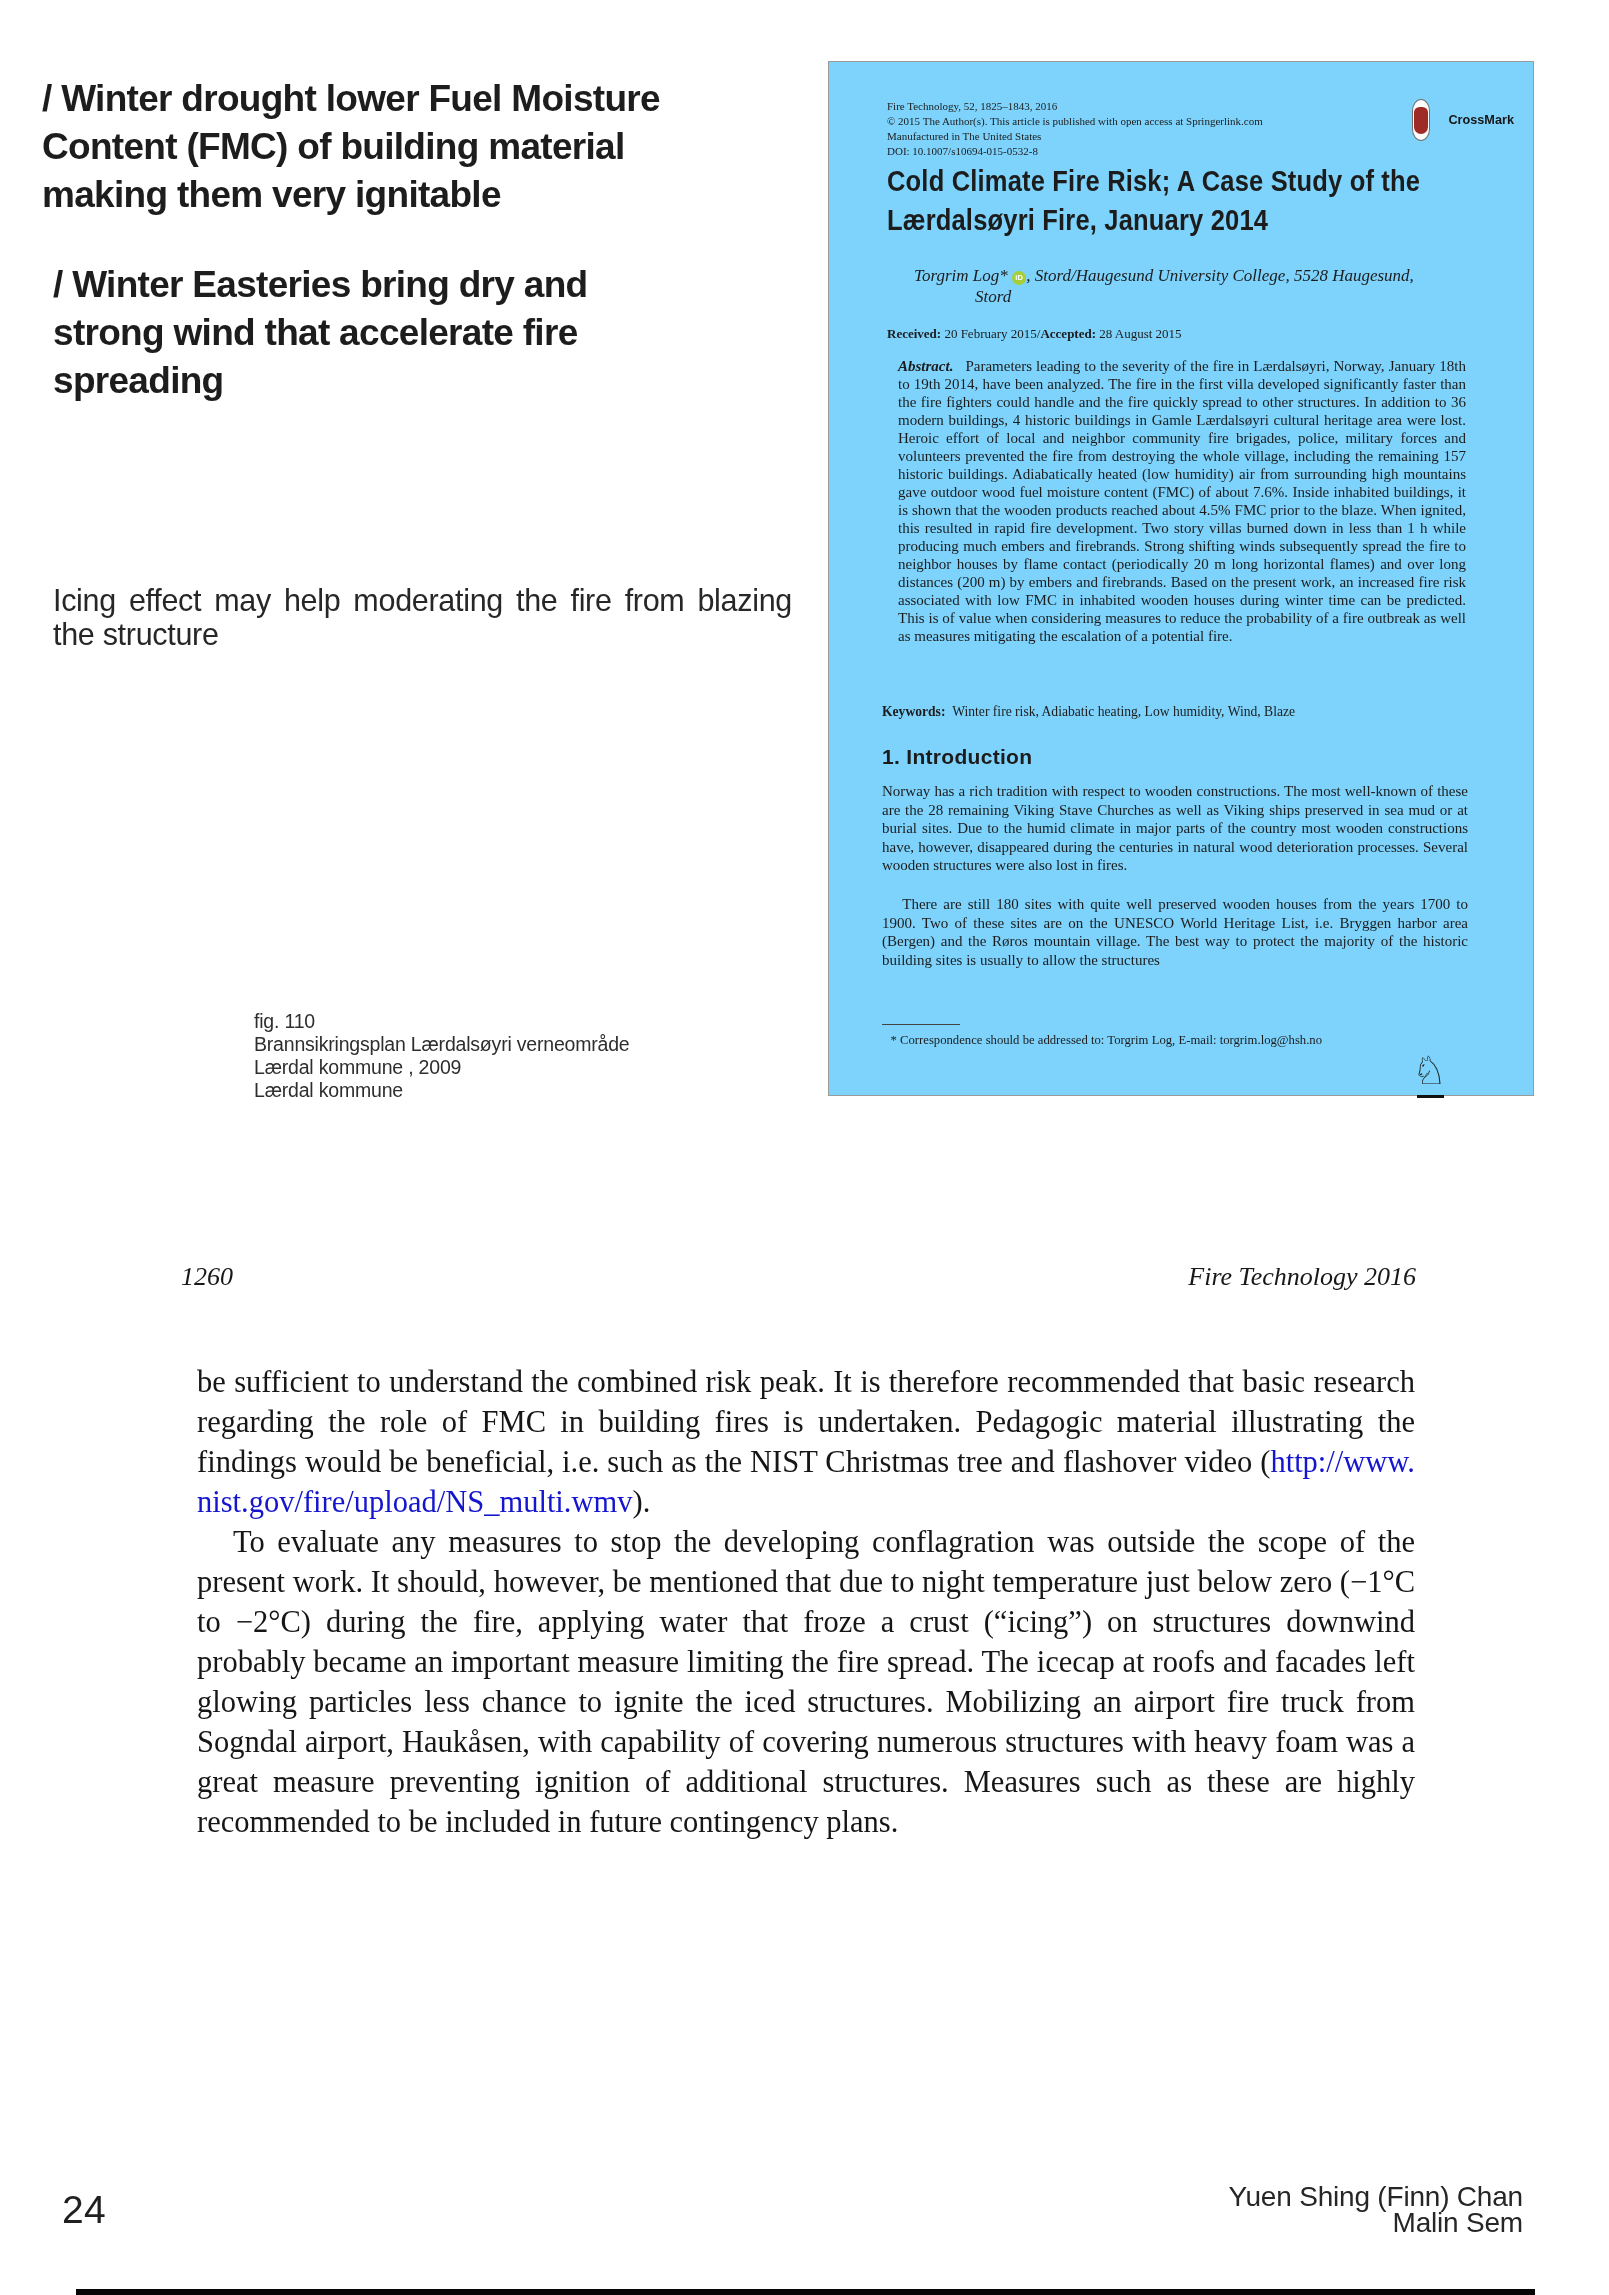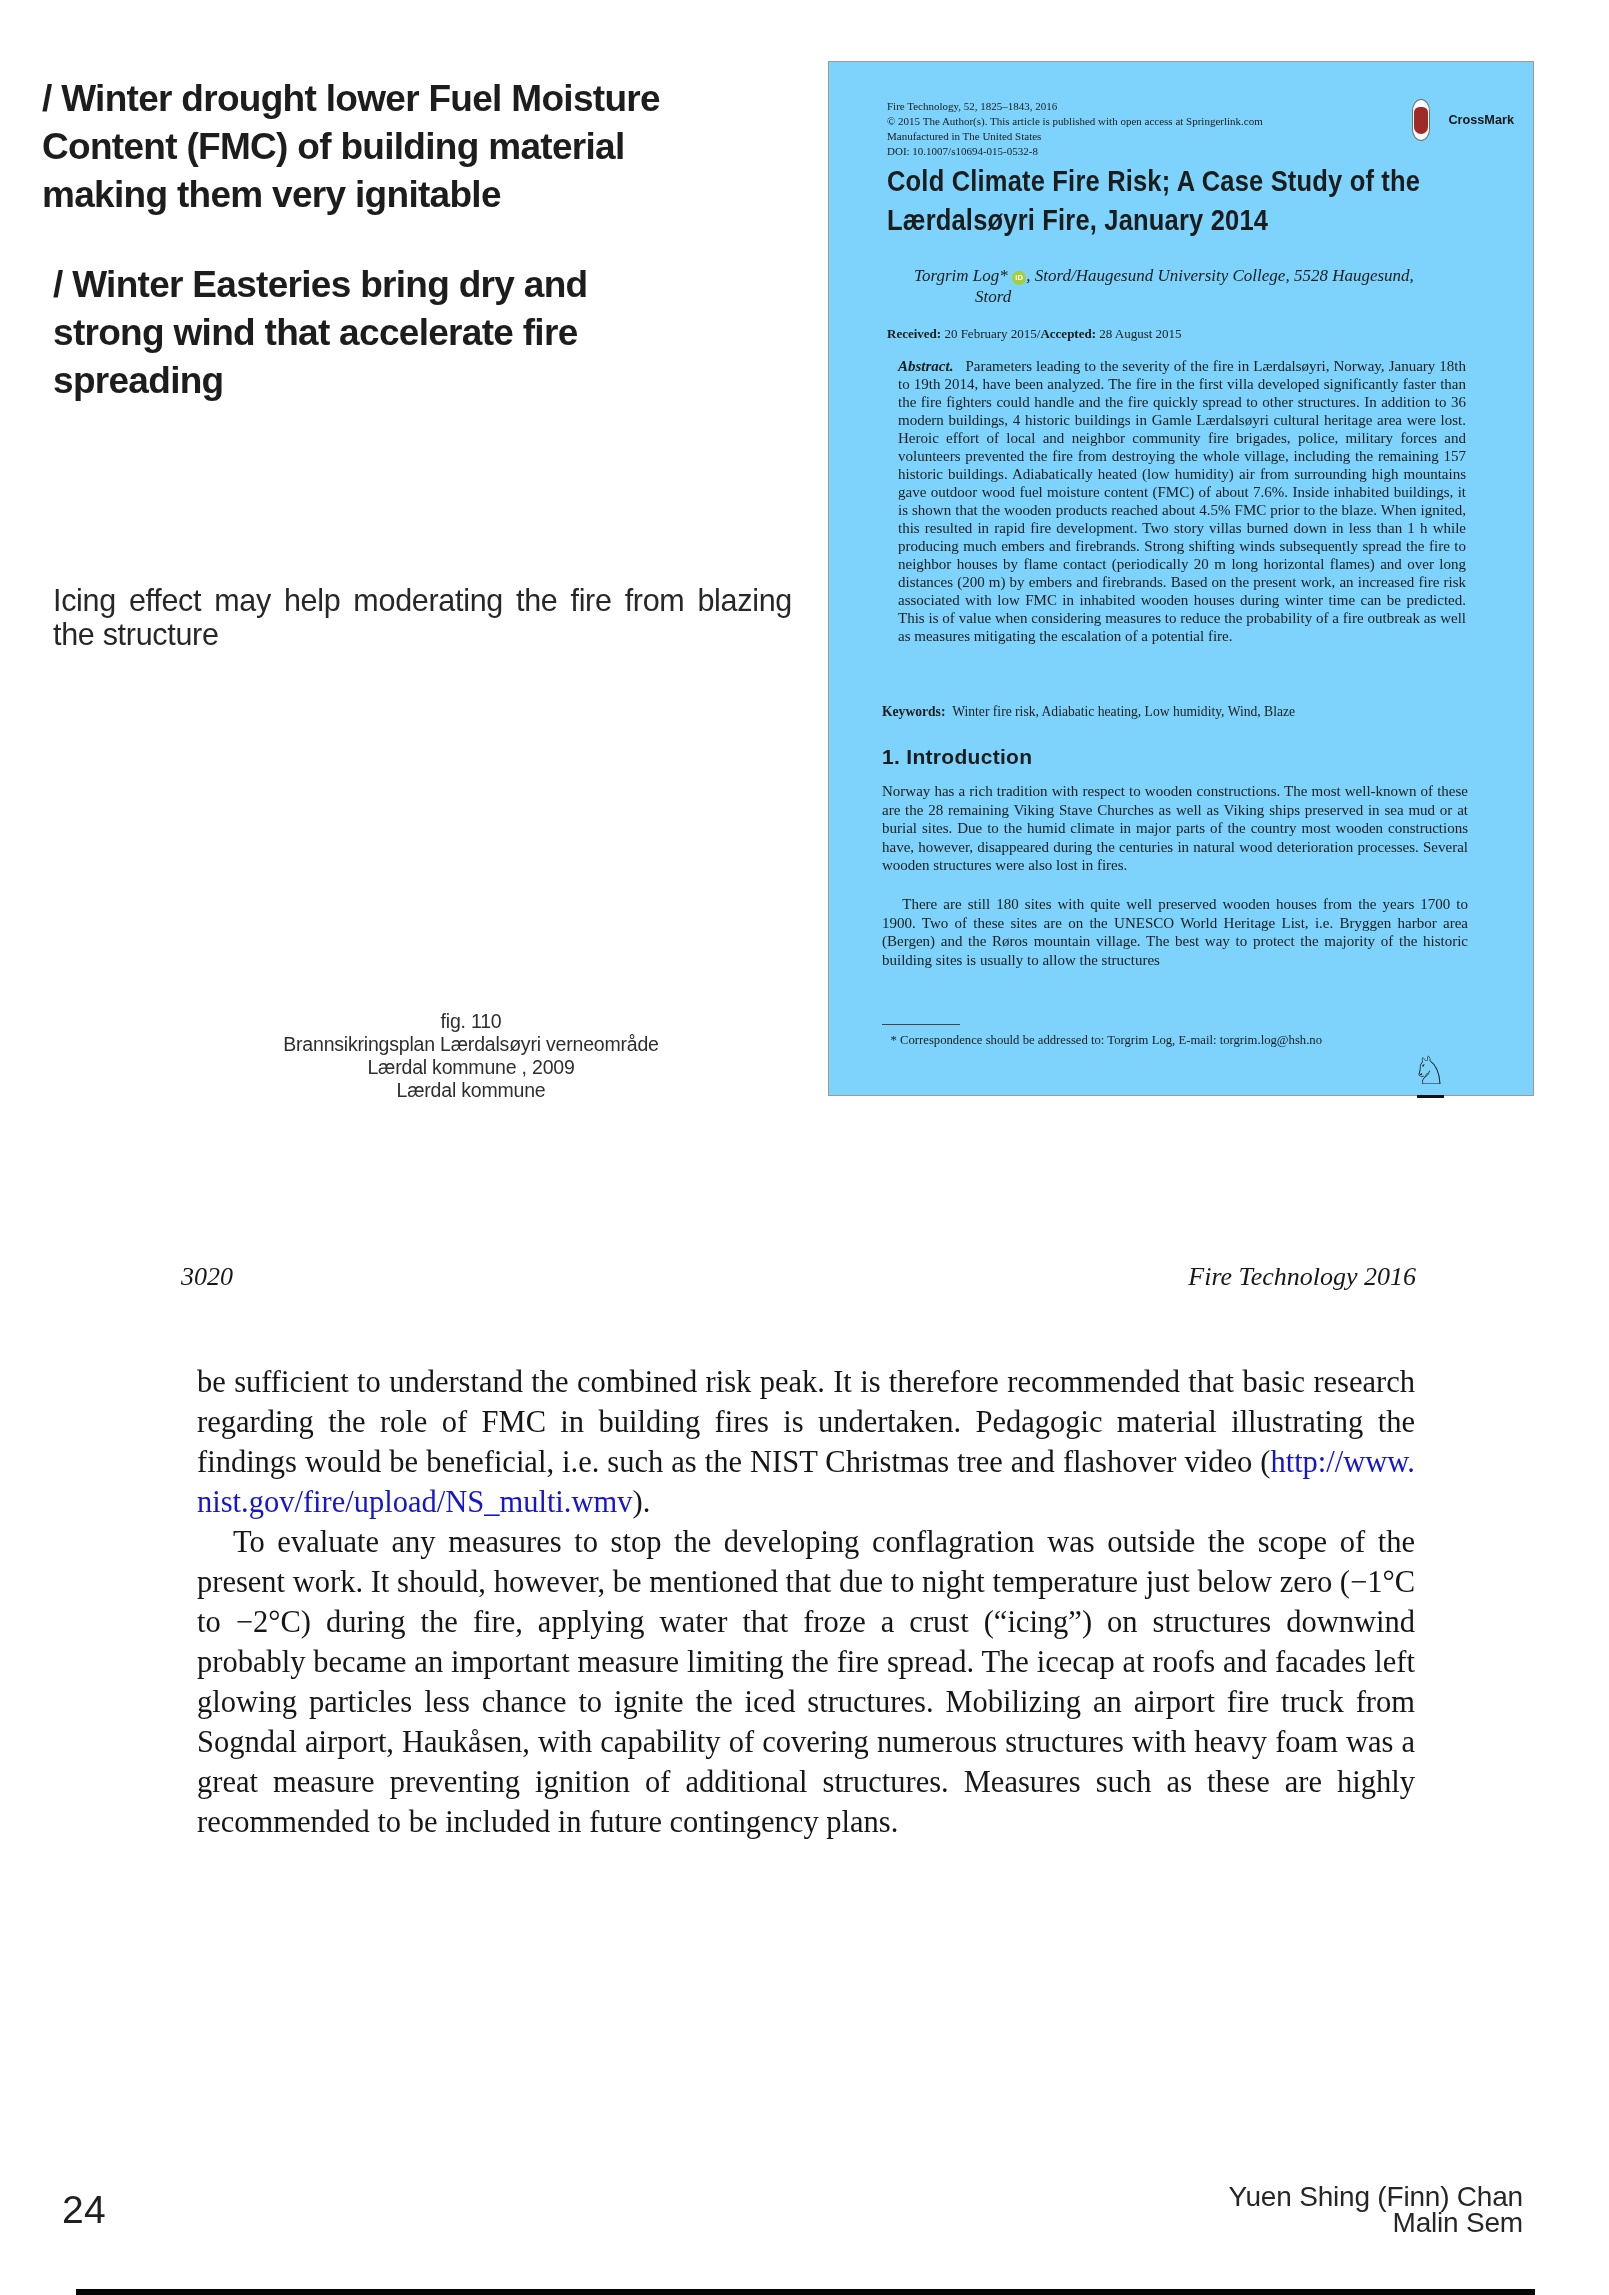--- a/index.html
+++ b/index.html
@@ -6,21 +6,21 @@
   .canvas{position:relative;width:1609px;height:2295px;background:#ffffff;overflow:hidden;
           font-family:"Liberation Sans",sans-serif;color:#1b1b1b;}
   .abs{position:absolute;}
 
   
   .big-heading{font-weight:700;font-size:37px;line-height:48px;letter-spacing:-0.7px;
                color:#1d1d1d;white-space:pre-line;}
   .icing-par{font-weight:400;font-size:30.5px;line-height:34px;color:#272727;
              text-align:justify;text-justify:inter-word;letter-spacing:-0.3px;}
   .fig-caption{font-weight:400;font-size:19.5px;line-height:23px;color:#2e2e2e;
-               text-align:center;white-space:pre-line;letter-spacing:-0.2px;}
+               text-align:left;white-space:pre-line;letter-spacing:-0.2px;}
 
   
   .paper{left:828px;top:61px;width:706px;height:1035px;background:#7dd3fc;
          border:0.8px solid #9b9b9b;box-sizing:border-box;}
   .paper .abs{color:#1c1c1c;}
   .jr-head{left:58px;top:37px;width:474px;font-family:"Liberation Serif",serif;
            font-size:11px;line-height:15px;color:#232323;}
   .crossmark{left:583px;top:37px;width:102px;display:flex;align-items:center;gap:18px;}
   .cm-icon{width:32px;height:42px;border:1.7px solid #6f6f6f;border-radius:16px/21px;
            box-sizing:border-box;display:flex;align-items:center;justify-content:center;background:#fdfdfd;}
@@ -131,21 +131,21 @@
     <div class="abs intro intro-1">Norway has a rich tradition with respect to wooden constructions. The most well-known of these are the 28 remaining Viking Stave Churches as well as Viking ships preserved in sea mud or at burial sites. Due to the humid climate in major parts of the country most wooden constructions have, however, disappeared during the centuries in natural wood deterioration processes. Several wooden structures were also lost in fires.</div>
     <div class="abs intro intro-2">There are still 180 sites with quite well preserved wooden houses from the years 1700 to 1900. Two of these sites are on the UNESCO World Heritage List, i.e. Bryggen harbor area (Bergen) and the Røros mountain village. The best way to protect the majority of the historic building sites is usually to allow the structures</div>
 
     <div class="abs fn-rule"></div>
     <div class="abs footnote">* Correspondence should be addressed to: Torgrim Log, E-mail: torgrim.log@hsh.no</div>
 
     <div class="abs knight">♘</div>
     <div class="abs knight-bar"></div>
   </div>
 
-  <div class="abs pg2-num">3020</div>
+  <div class="abs pg2-num">1260</div>
   <div class="abs pg2-journal">Fire Technology 2016</div>
 
   <div class="abs pg2-body">
     <p><span>be sufficient to understand the combined risk peak. It is therefore recommended that basic research regarding the role of FMC in building fires is undertaken. Pedagogic material illustrating the findings would be beneficial, i.e. such as the NIST Christmas tree and flashover video (</span><a class="nist-link" href="#">http://www.nist.gov/fire/upload/NS_multi.wmv</a><span>).</span></p>
     <p class="p2">To evaluate any measures to stop the developing conflagration was outside the scope of the present work. It should, however, be mentioned that due to night temperature just below zero (−1°C to −2°C) during the fire, applying water that froze a crust (“icing”) on structures downwind probably became an important measure limiting the fire spread. The icecap at roofs and facades left glowing particles less chance to ignite the iced structures. Mobilizing an airport fire truck from Sogndal airport, Haukåsen, with capability of covering numerous structures with heavy foam was a great measure preventing ignition of additional structures. Measures such as these are highly recommended to be included in future contingency plans.</p>
   </div>
 
   <div class="abs pageno">24</div>
   <div class="abs credits">Yuen Shing (Finn) Chan
 Malin Sem</div>

